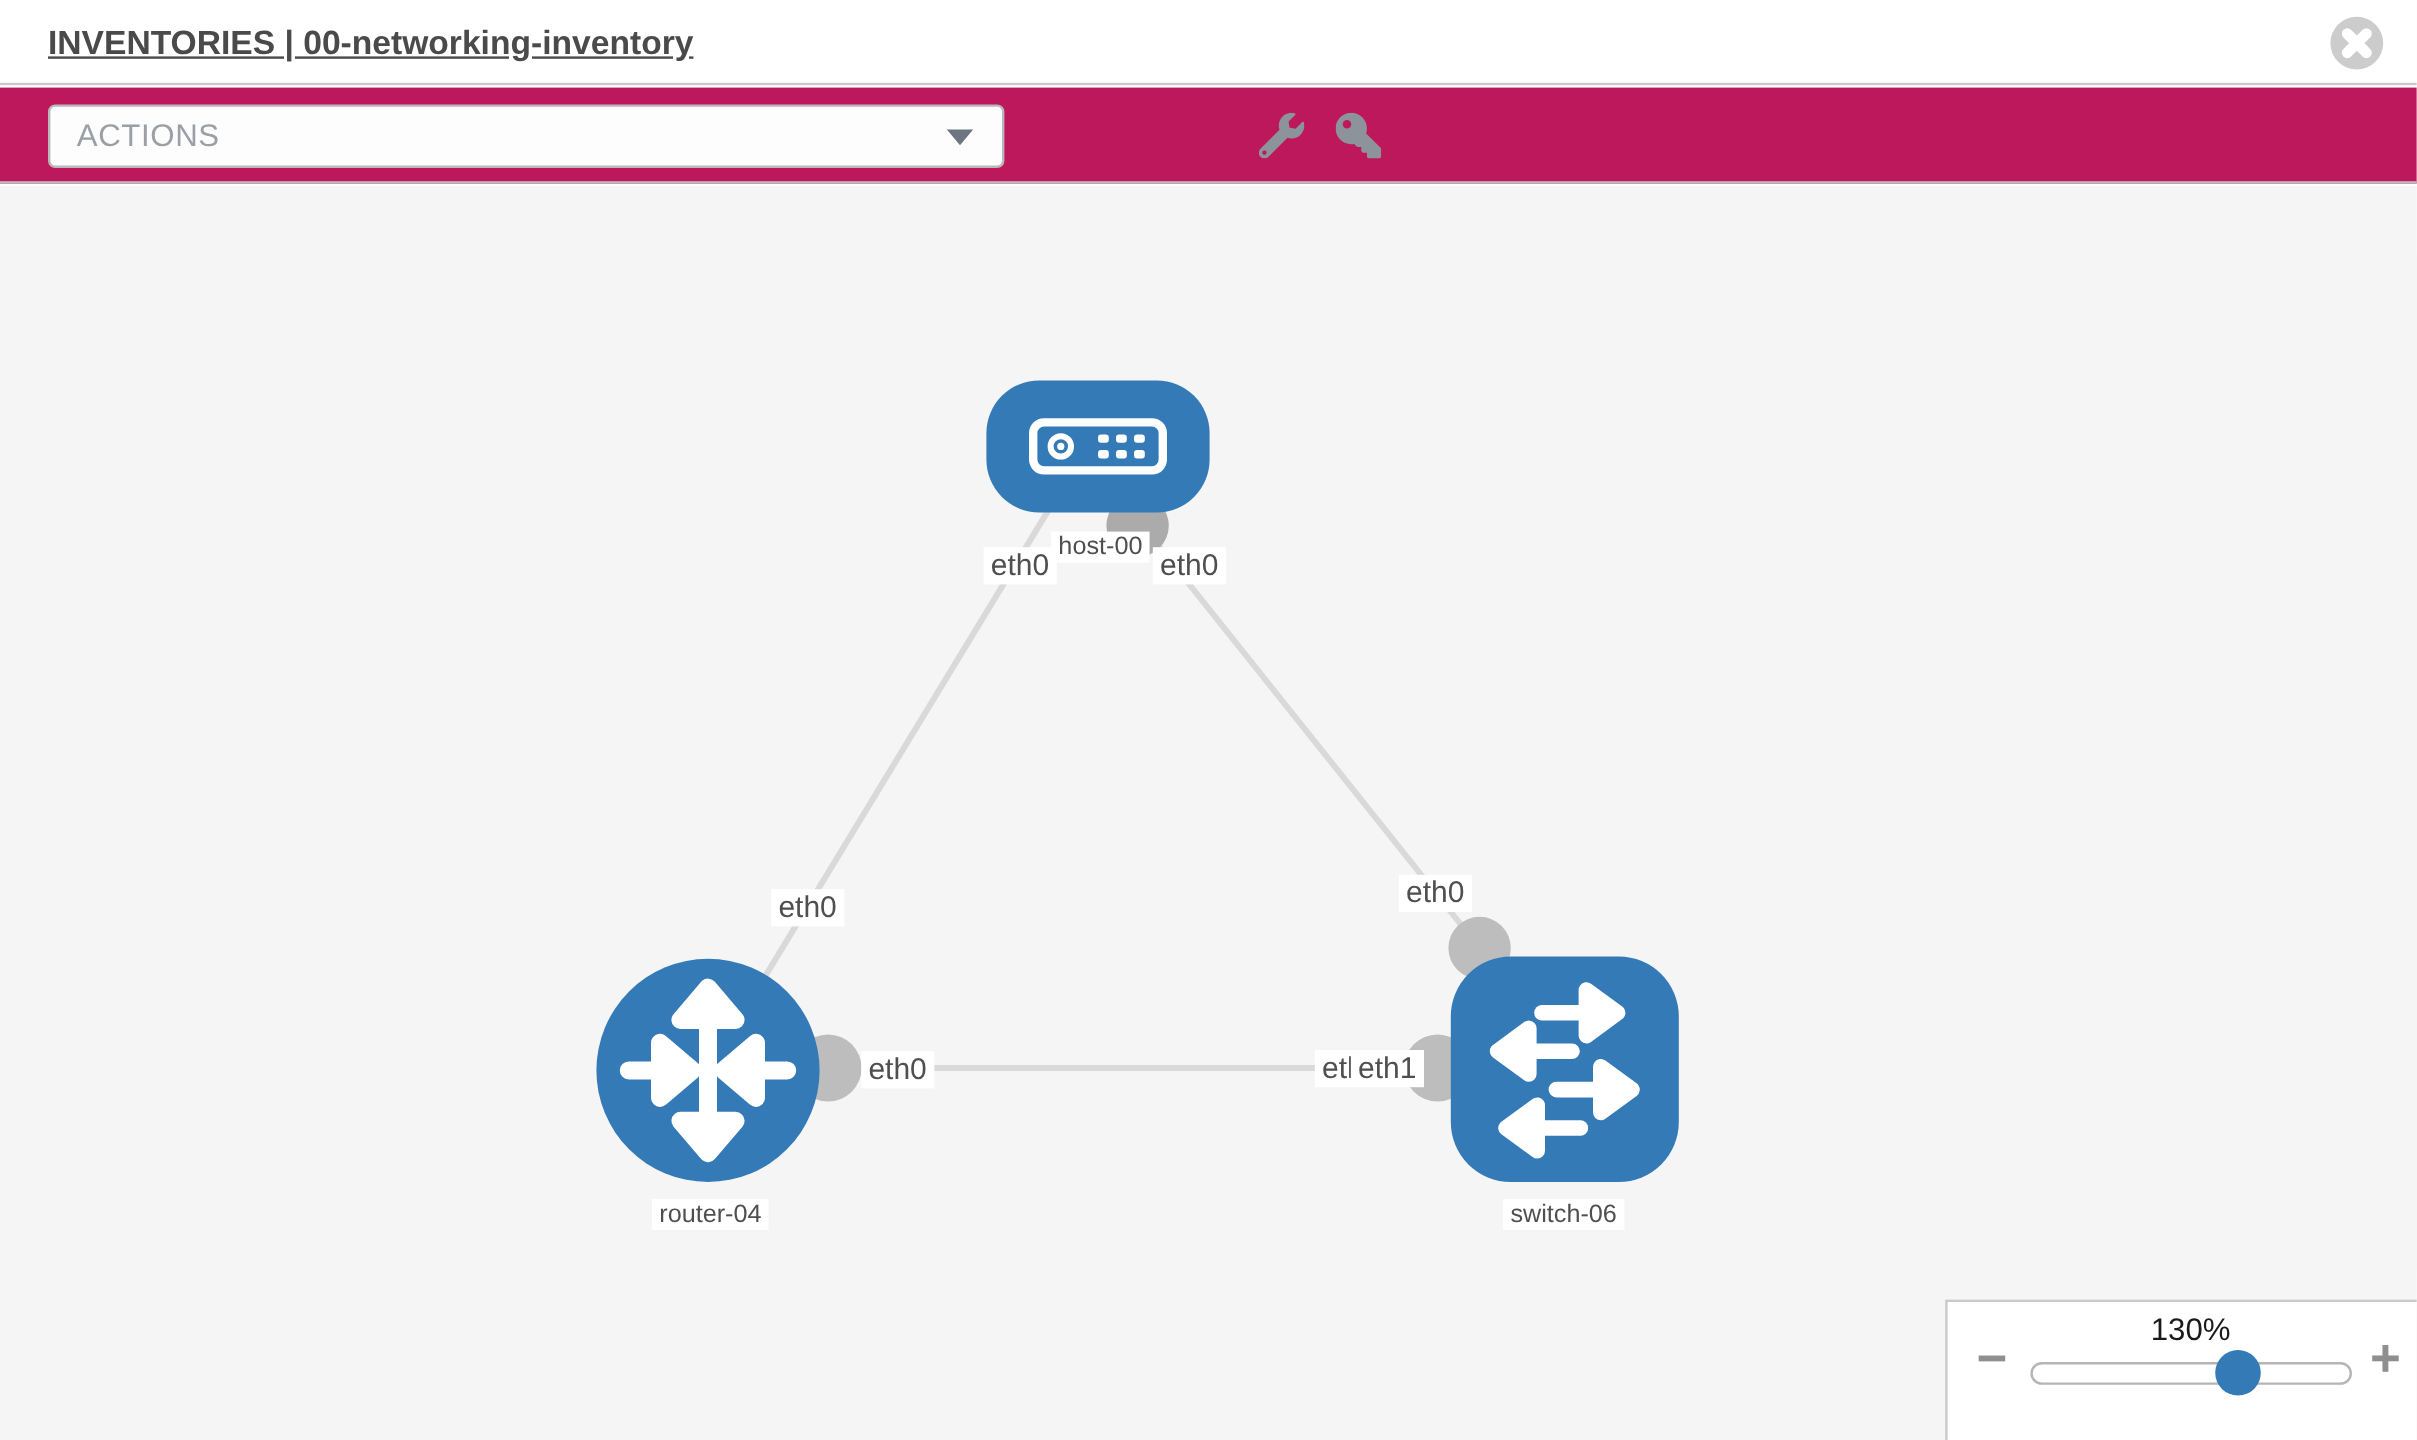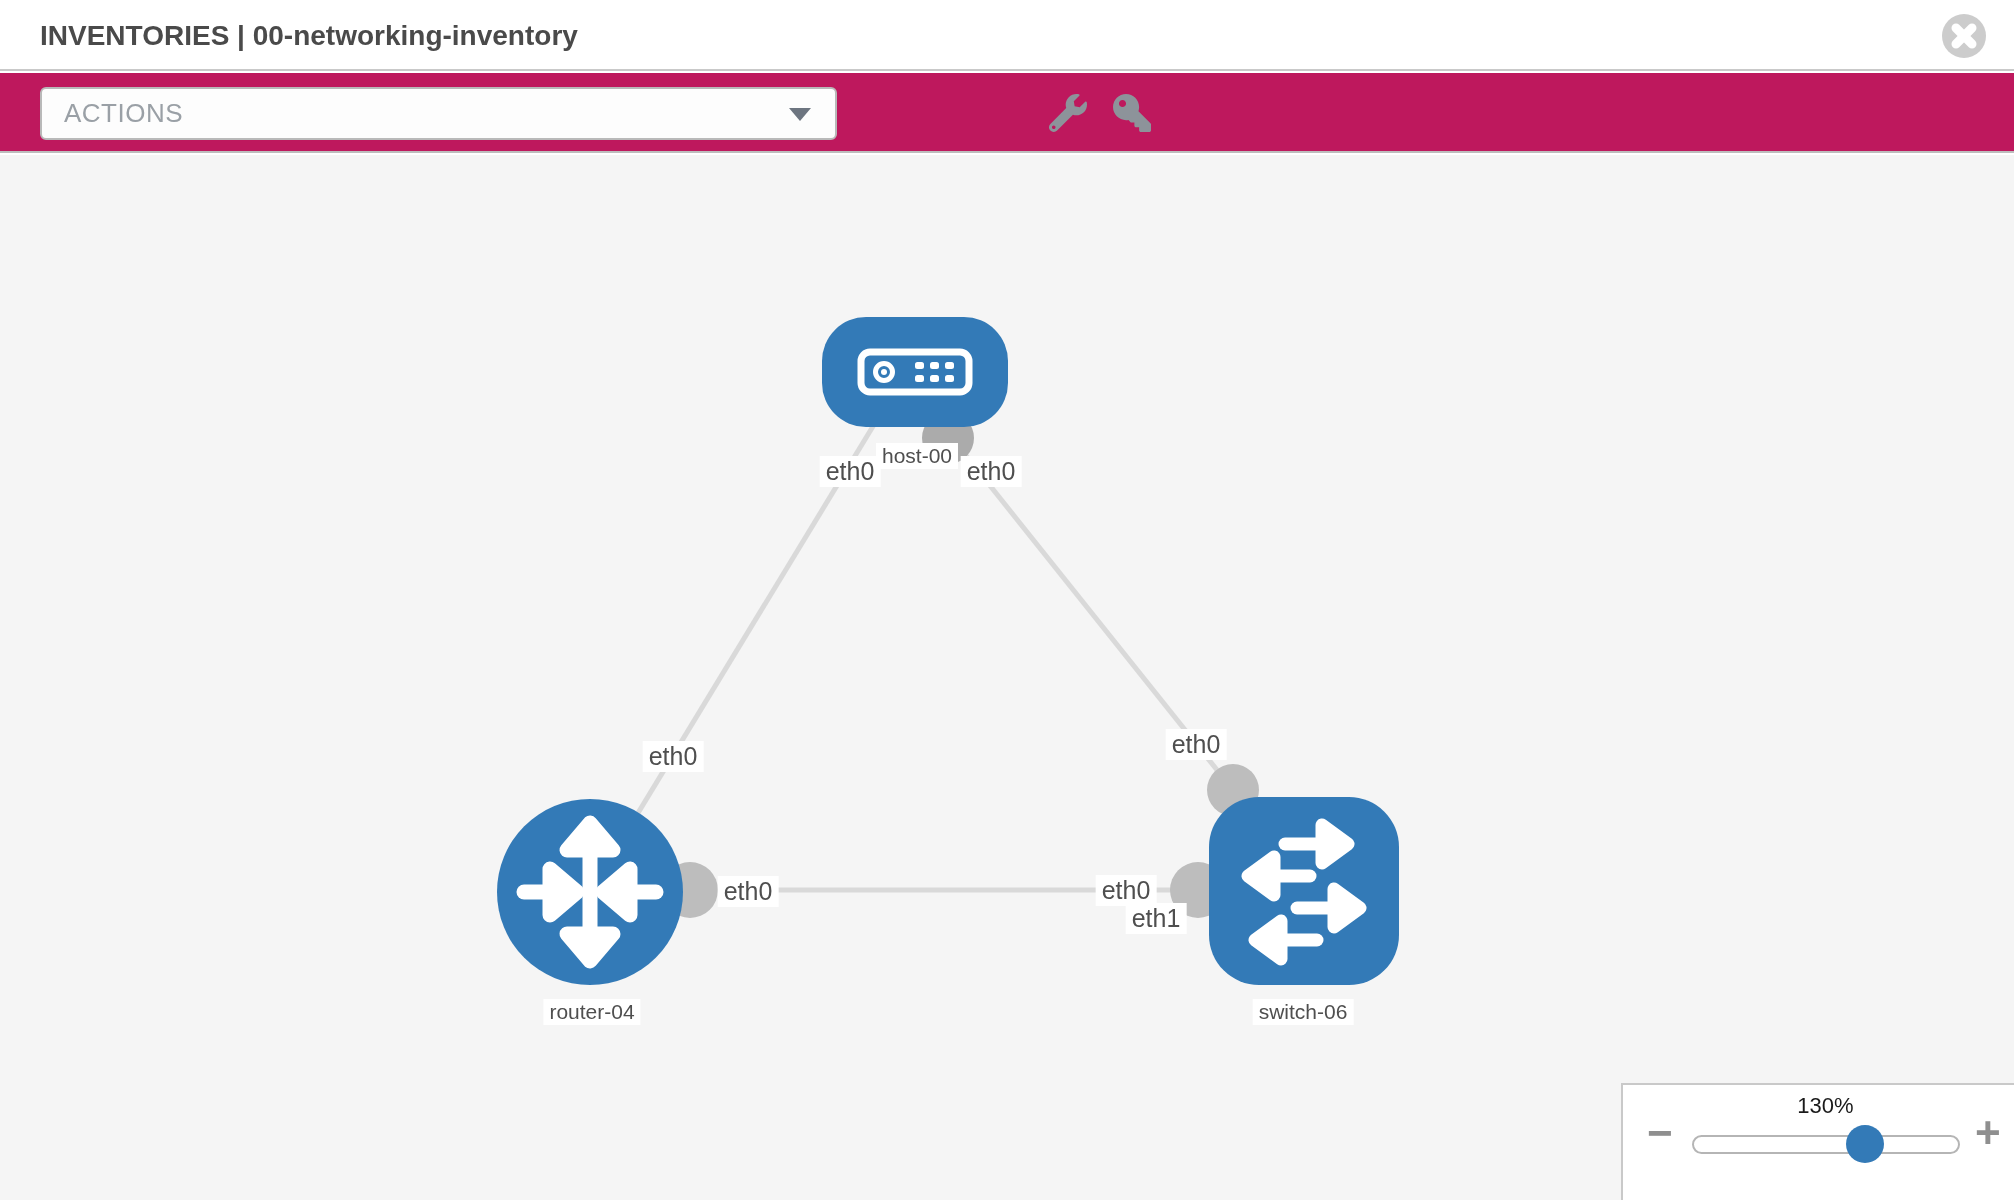--- a/index.html
+++ b/index.html
@@ -8,21 +8,21 @@
     width:2014px; height:1200px; overflow:hidden;
     font-family:"Liberation Sans", sans-serif;
     background:#ffffff;
   }
   .screen { position:relative; width:2014px; height:1200px; }
 
   
   .header { position:absolute; top:0; left:0; width:2014px; height:71px;
             background:#ffffff; border-bottom:2px solid #c9c9c9; }
   .page-title { position:absolute; left:40px; top:0; line-height:71px;
-                font-size:28px; font-weight:bold; color:#4a4a4a; }
+                font-size:28px; font-weight:bold; color:#4a4a4a;text-decoration:underline; }
   .close-btn { position:absolute; right:28px; top:14px; width:44px; height:44px;
                border-radius:50%; background:#cccccc; cursor:pointer;
                display:flex; align-items:center; justify-content:center; }
 
   
   .toolbar { position:absolute; top:73px; left:0; width:2014px; height:80px;
              background:#be185d; border-bottom:2px solid #bdbdbd; }
   .select { position:absolute; top:14px; height:53px; background:#fdfdfd;
             border:2px solid #b9b9b9; border-radius:6px;
             display:flex; align-items:center; color:#9aa0a6; font-size:26px;
@@ -50,21 +50,21 @@
 
   .nlabel { position:absolute; background:#ffffff; color:#4f4f4f;
             padding:1px 6px; white-space:nowrap; transform:translateX(-50%); }
   .node-name { font-size:21px; }
   .iface     { font-size:25px; }
 
   
   .zoom-panel { position:absolute; left:1621px; top:928px; width:500px; height:200px;
                 background:#ffffff; border:2px solid #c9c9c9; }
   .zoom-level { position:absolute; left:130px; top:8px; width:145px; text-align:center;
-                font-size:22px; color:#1a1a1a; }
+                font-size:26px; color:#1a1a1a; }
   .zoom-minus, .zoom-plus { position:absolute; top:26px; font-size:44px; font-weight:bold;
                 color:#8f8f8f; cursor:pointer; line-height:44px; }
   .zoom-minus { left:24px; }
   .zoom-plus  { left:352px; }
   .zoom-track { position:absolute; left:69px; top:50px; width:268px; height:19px;
                 background:#ffffff; border:2px solid #b5b5b5; border-radius:10px; cursor:pointer; }
   .zoom-thumb { position:absolute; left:223px; top:40px; width:38px; height:38px;
                 border-radius:50%; background:#337ab7; cursor:grab; }
 </style>
 </head>
@@ -158,21 +158,21 @@
         </g>
       </svg>
     </div>
 
     <div class="nlabel iface" style="left:850px; top:301px;">eth0</div>
     <div class="nlabel iface" style="left:991px; top:301px;">eth0</div>
     <div class="nlabel iface" style="left:673px; top:586px;">eth0</div>
     <div class="nlabel iface" style="left:748px; top:721px;">eth0</div>
     <div class="nlabel iface" style="left:1196px; top:574px;">eth0</div>
     <div class="nlabel iface" style="left:1126px; top:720px; z-index:1;">eth0</div>
-    <div class="nlabel iface" style="left:1156px; top:748px; z-index:2;">eth1</div>
+    <div class="nlabel iface" style="left:1156px; top:720px; z-index:2;">eth1</div>
 
     <div class="nlabel node-name" style="left:917px; top:288px; z-index:3;">host-00</div>
     <div class="nlabel node-name" style="left:592px; top:844px;">router-04</div>
     <div class="nlabel node-name" style="left:1303px; top:844px;">switch-06</div>
 
     <div class="zoom-panel">
       <div class="zoom-level">130%</div>
       <div class="zoom-minus">−</div>
       <div class="zoom-track"></div>
       <div class="zoom-thumb"></div>

